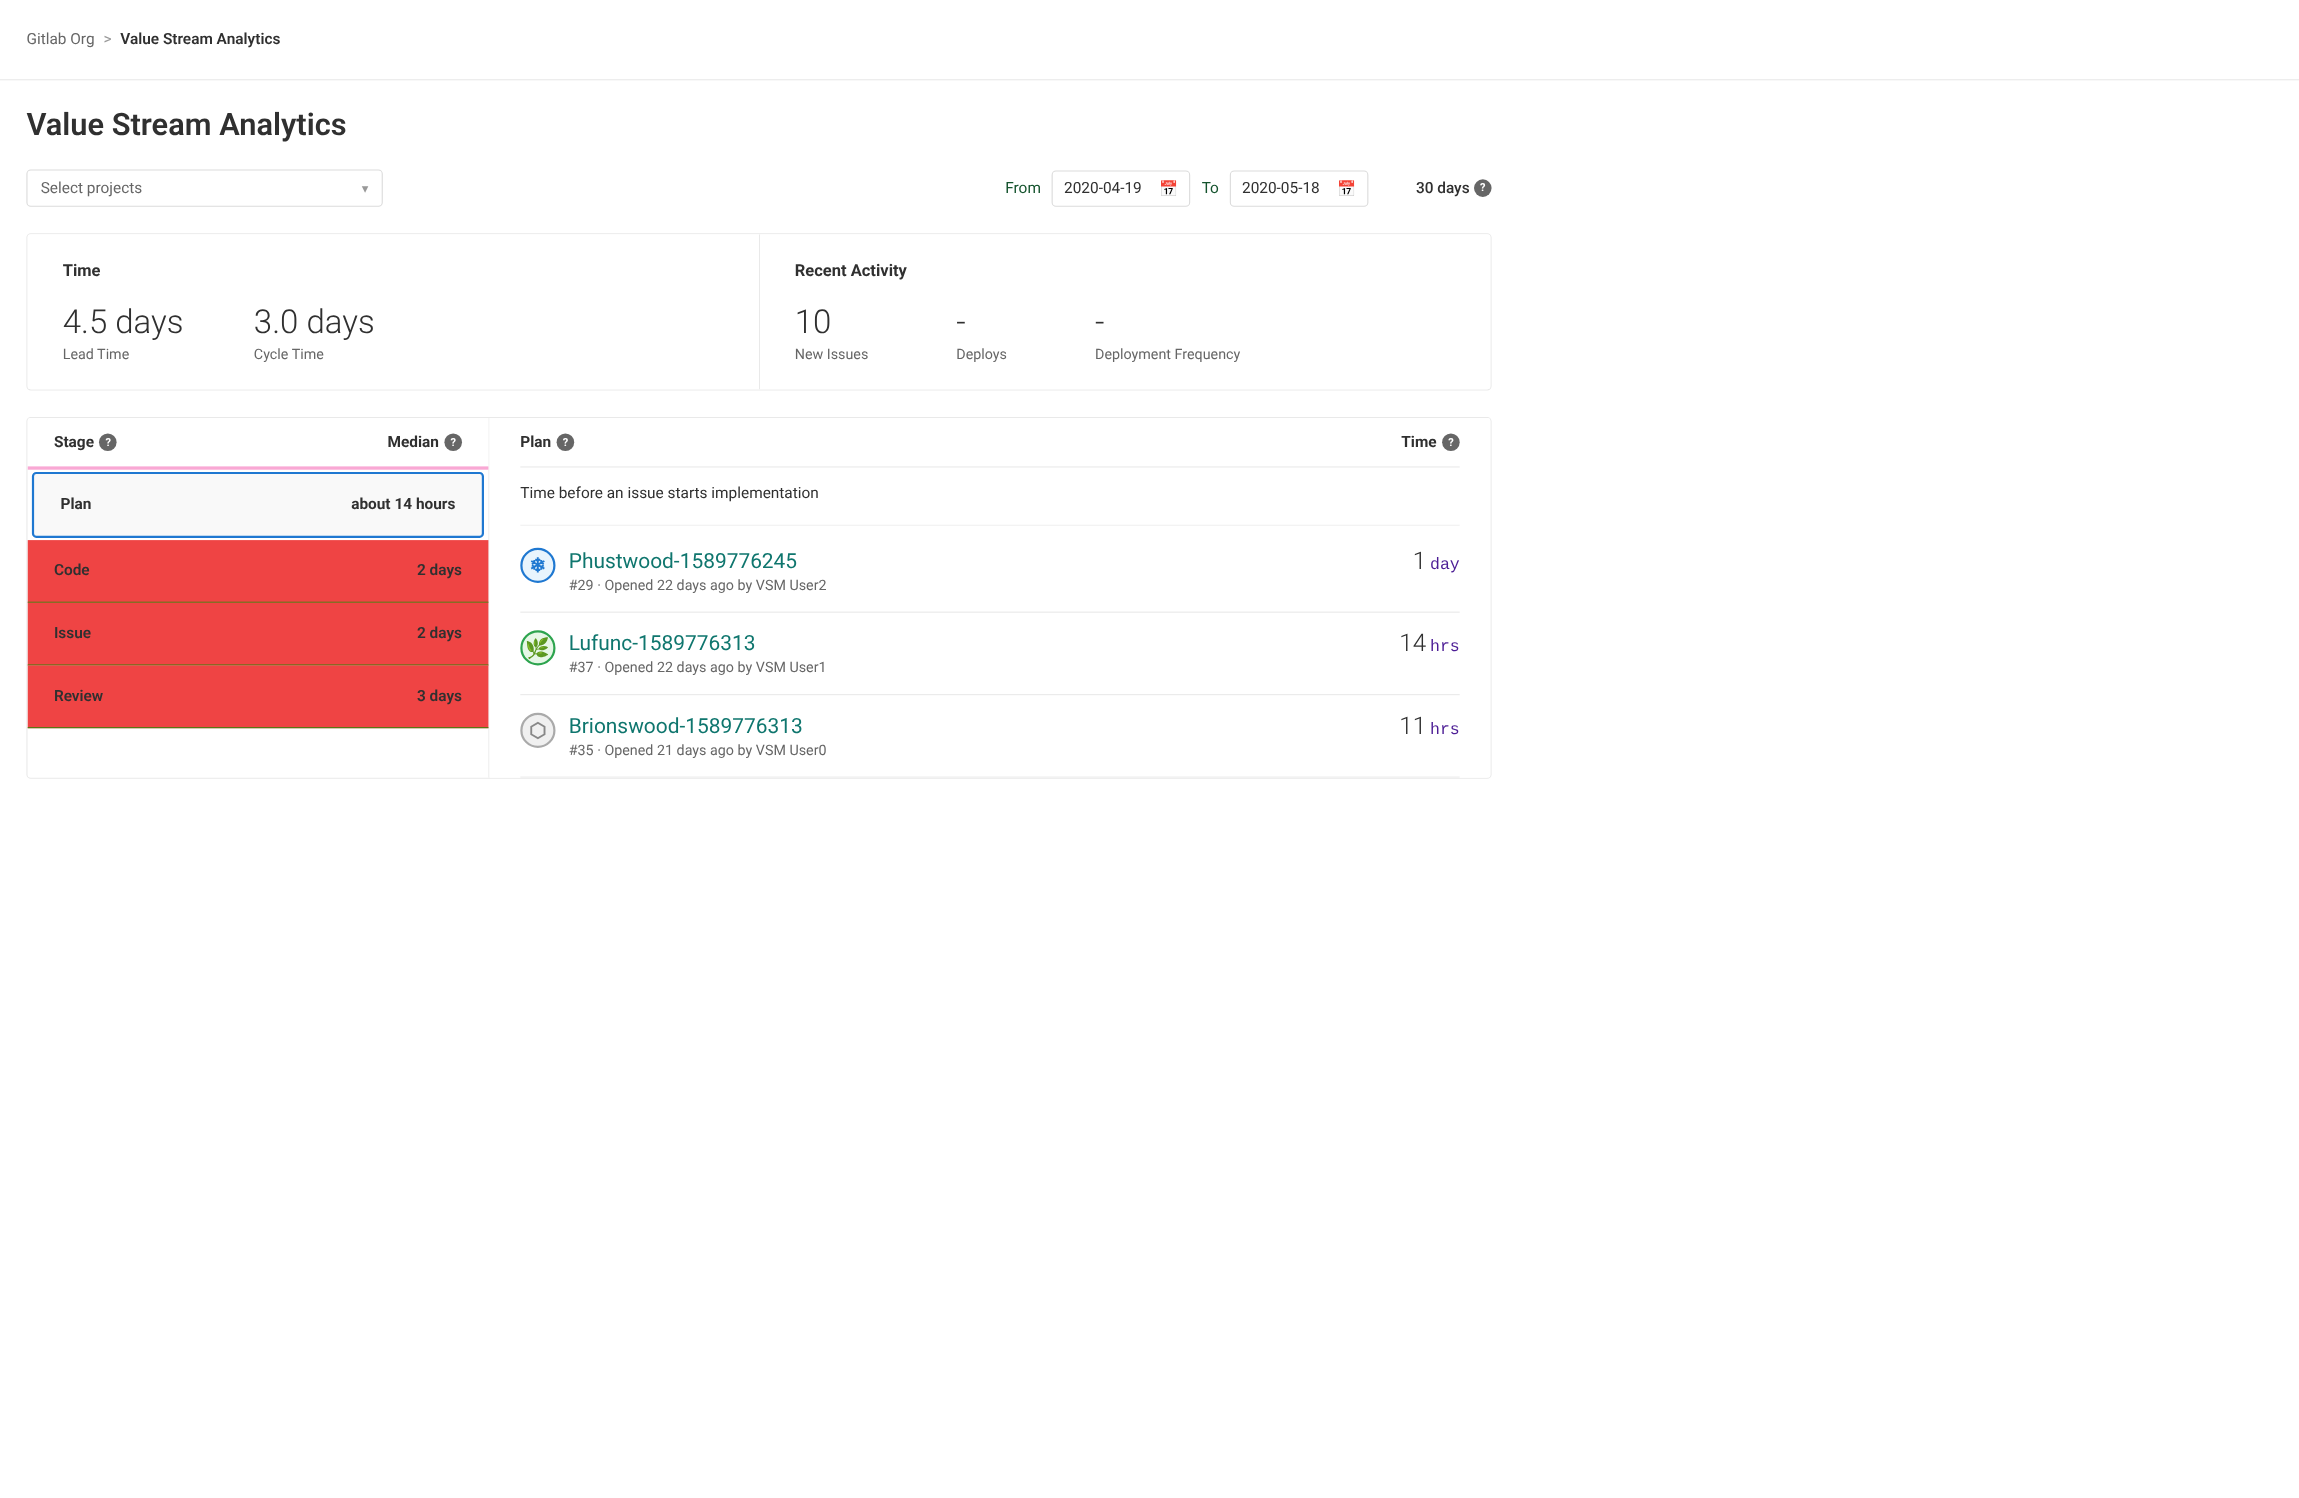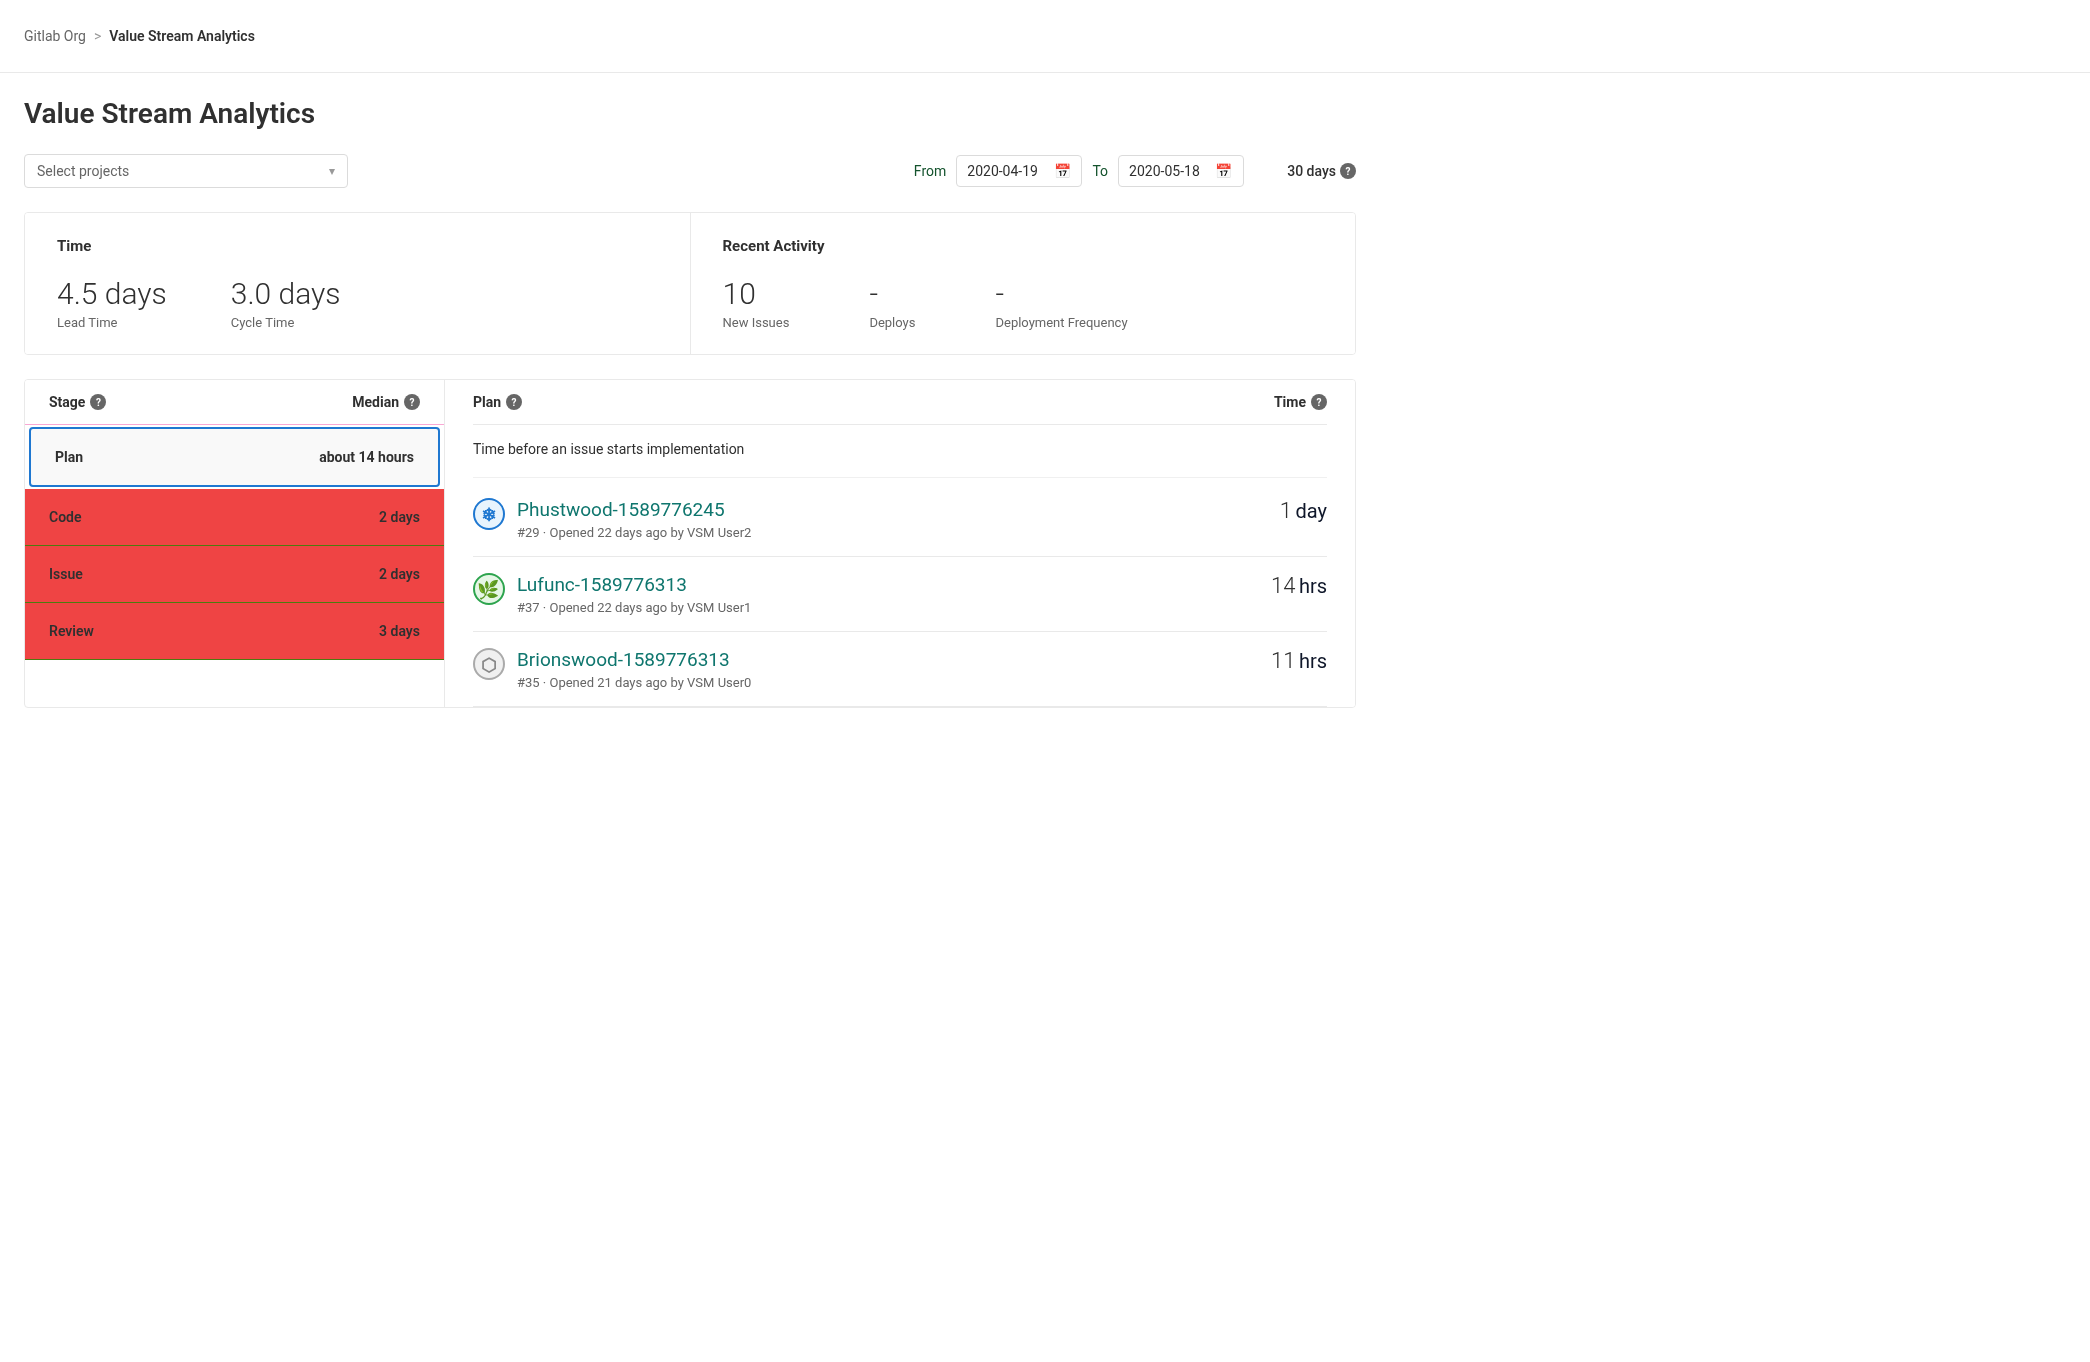--- a/index.html
+++ b/index.html
@@ -161,21 +161,21 @@
     }
     .stage-list {
       width: 420px;
       flex-shrink: 0;
       border-right: 1px solid #e9e9e9;
     }
     .stage-header {
       display: flex;
       align-items: flex-start;
       padding: 14px 24px;
-      border-bottom: 1px solid #f9a8d4;
+      border-bottom: 3px solid #f9a8d4;
       background: #fff;
     }
     .stage-header-cell {
       display: flex;
       align-items: center;
       gap: 5px;
       font-size: 14px;
       font-weight: 700;
       color: #303030;
     }
@@ -292,22 +292,23 @@
       font-size: 14px;
       color: #303030;
       white-space: nowrap;
       margin-left: 16px;
     }
     .issue-time .time-num {
       font-size: 22px;
       font-weight: 300;
     }
     .issue-time .time-unit {
-      font-size: 20px;
-      color: #0f172a;
+      font-size: 15px;
+      color: #4c1d95;
+      font-family: Liberation Mono, monospace;
     }
     
     .avatar-blue {
       background: #e8f4fd;
       border: 2px solid #1f78d1;
     }
     .avatar-green {
       background: #e6f7e6;
       border: 2px solid #2da44e;
     }

